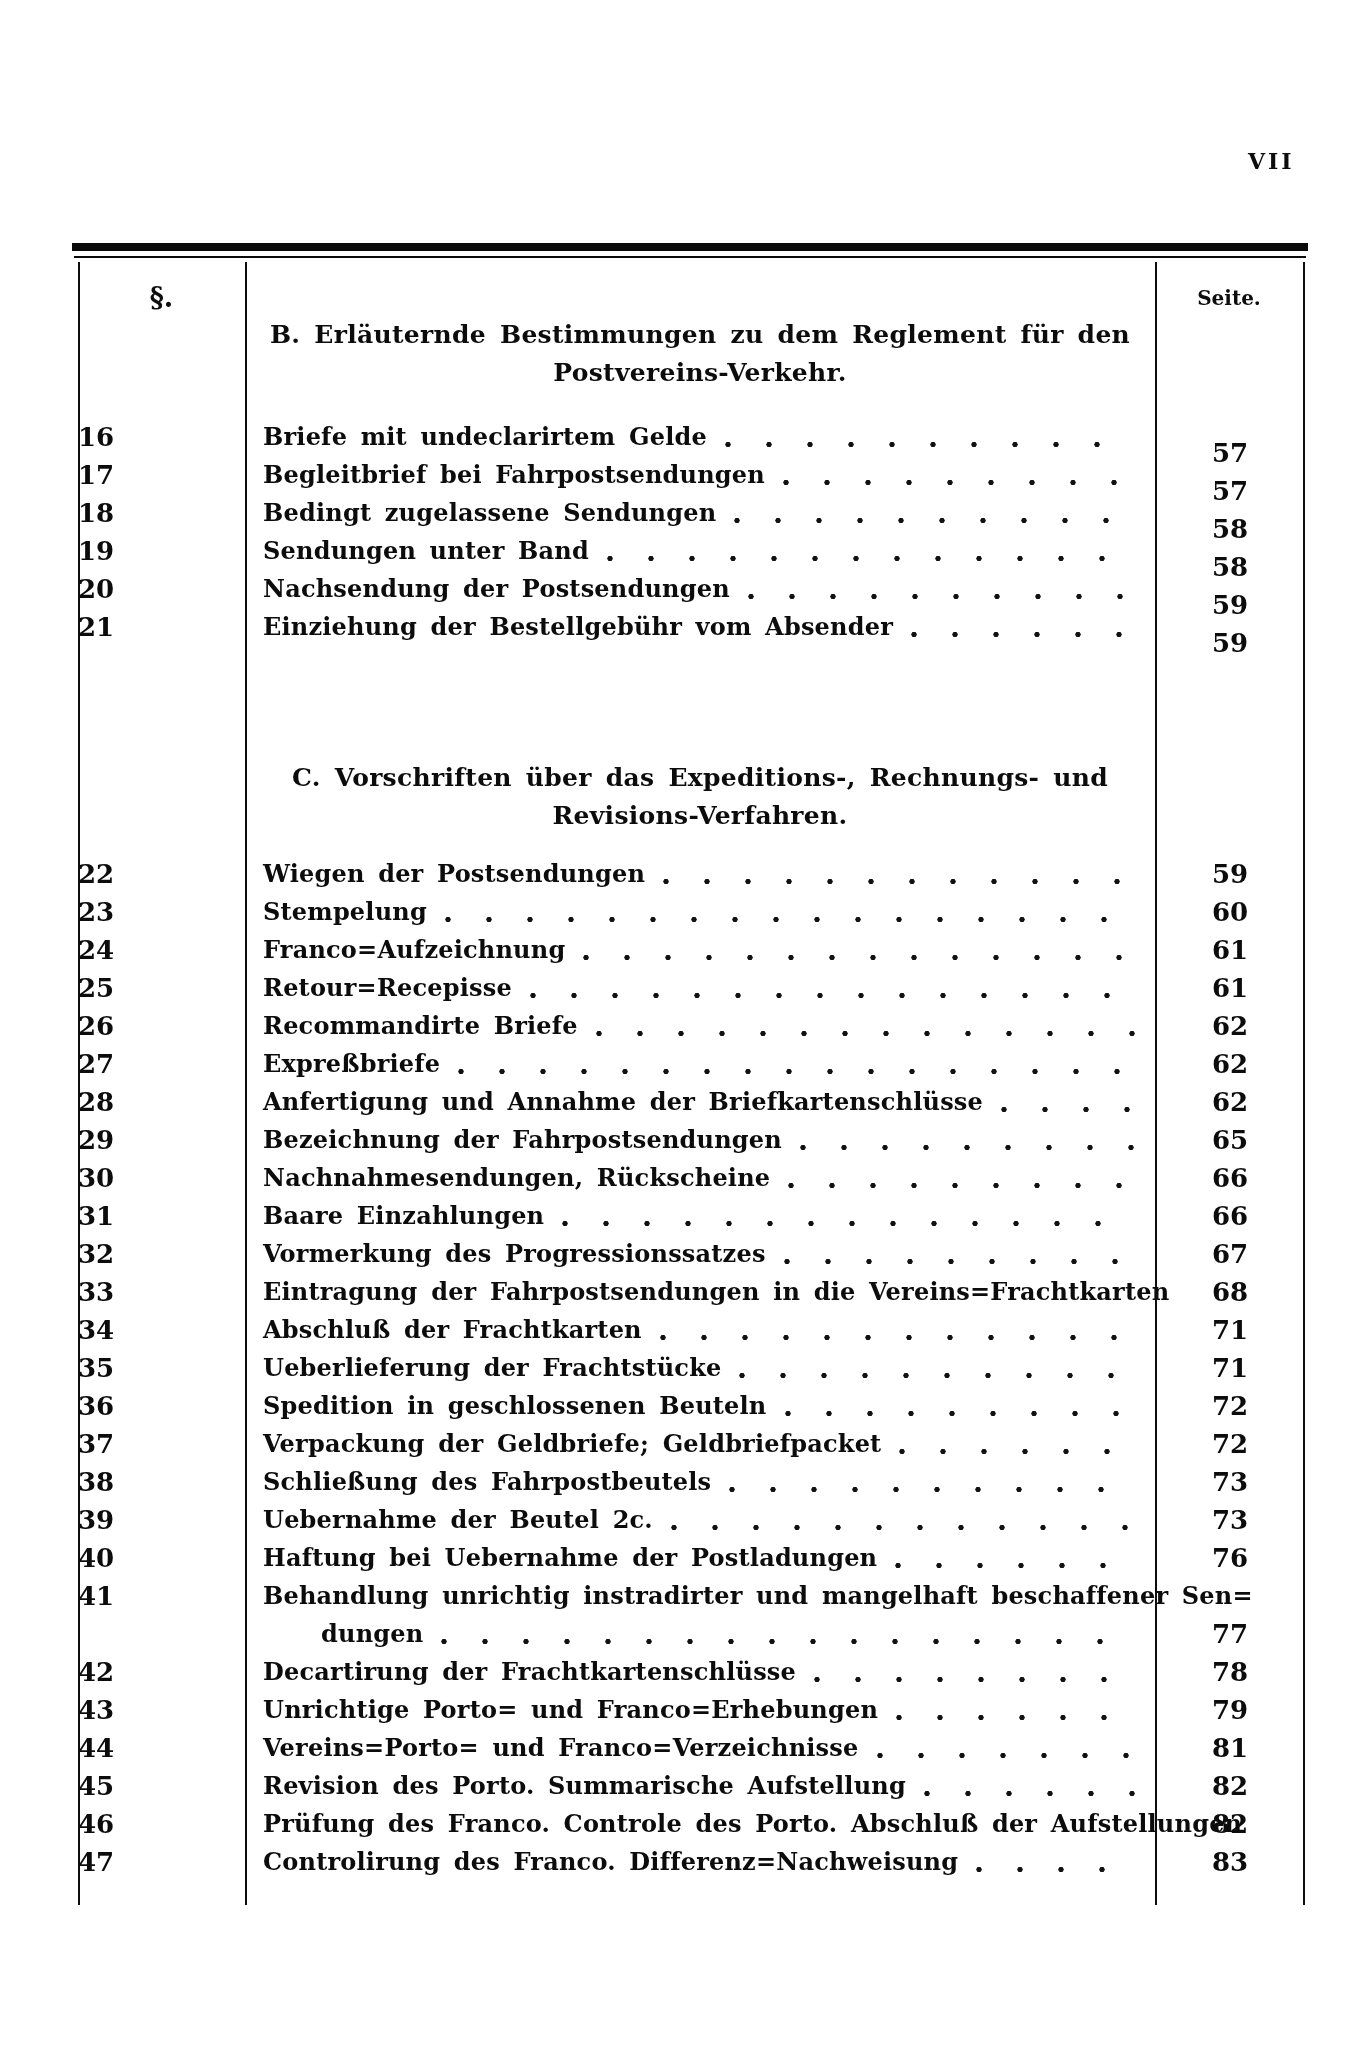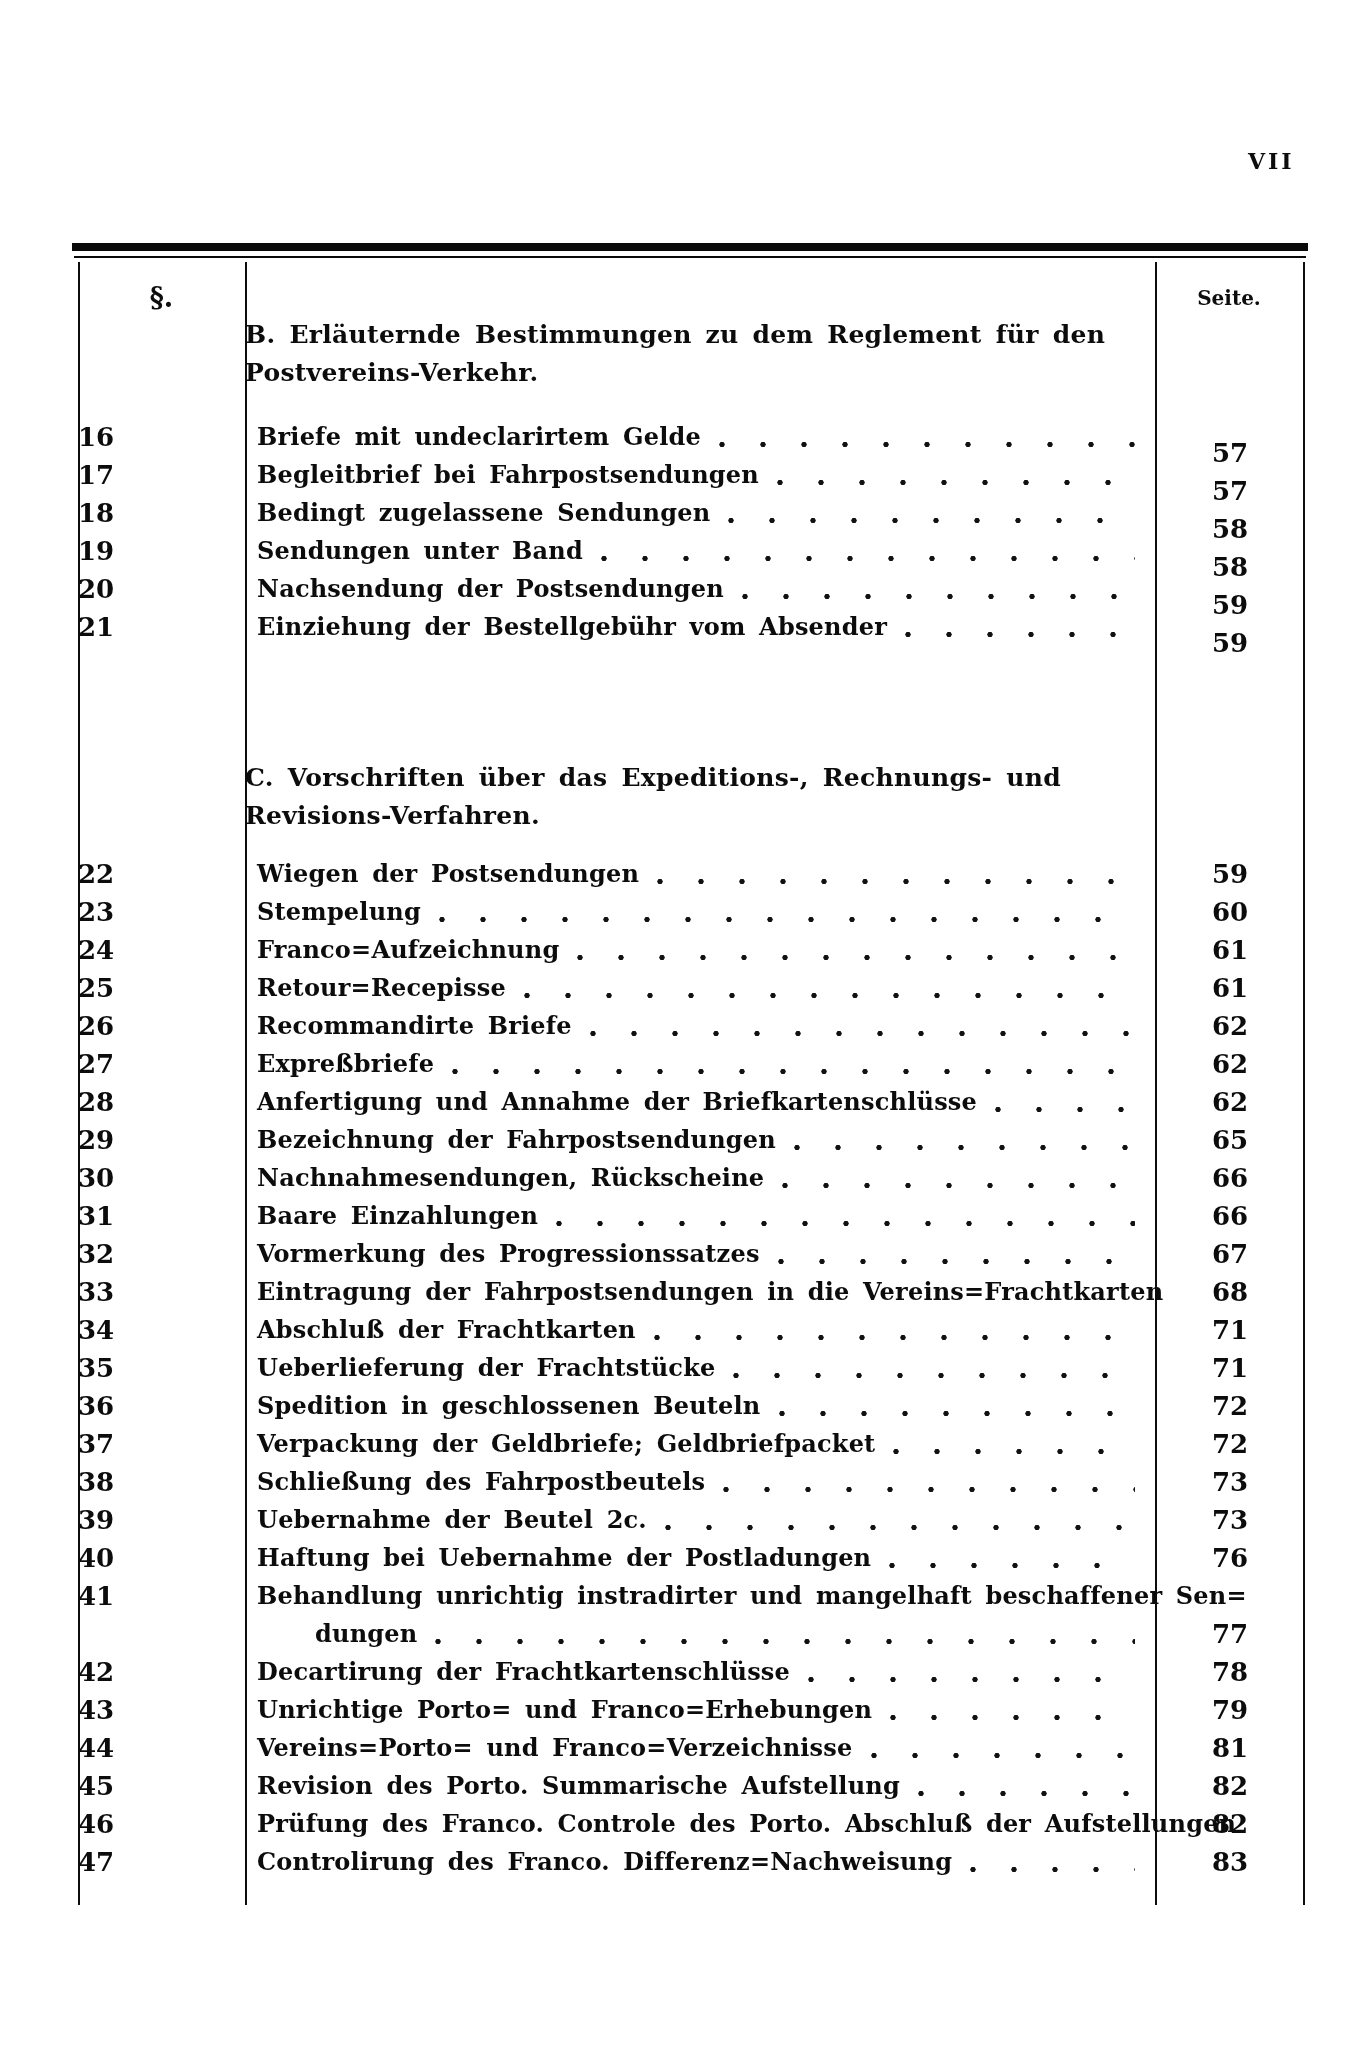--- a/index.html
+++ b/index.html
@@ -36,21 +36,21 @@
   .vline.v4 { left:1225px; }
 
   .colhead { position:absolute; font-weight:700; color:#0d0d0d; }
   .colhead-left  { top:22px; left:0; width:167px; text-align:center; font-size:27px; }
   .colhead-right { top:26px; left:1077px; width:148px; text-align:center; font-size:20px; }
 
   #toc-body { position:absolute; top:0; left:0; width:1227px; padding-top:56px; }
 
   .section-heading {
     margin-left:167px; width:910px;
-    font-weight:700;
+    text-align:center; font-weight:700;
     font-size:25px; line-height:38px;
     color:#0c0c0c;
     letter-spacing:0.3px; word-spacing:5px;
   }
   .sec-b .section-heading { margin-top:0; }
   .sec-c { margin-top:113px; }
   .sec-b .rows { margin-top:26px; }
   .sec-c .rows { margin-top:20px; }
 
   .row {
@@ -59,21 +59,21 @@
     align-items:end;
     line-height:38px;
   }
   .cell.num {
     text-align:left; font-weight:700; font-size:26px;
     color:#0c0c0c; align-self:start;
   }
   .cell.title {
     font-size:24px; font-weight:700; color:#0c0c0c;
     letter-spacing:0.2px; word-spacing:5px;
-    padding-left:12px; padding-right:14px;
+    padding-left:18px; padding-right:14px;
   }
   .tline { display:flex; }
   .tline .t { white-space:nowrap; }
   .tline .indent { display:inline-block; width:58px; flex:none; }
   .leader {
     flex:1 1 auto;
     align-self:flex-end;
     height:7px; margin:0 6px 8px 18px;
     background-image:radial-gradient(circle at 3px 3.5px, #111 2.4px, transparent 2.9px);
     background-size:41px 7px;

